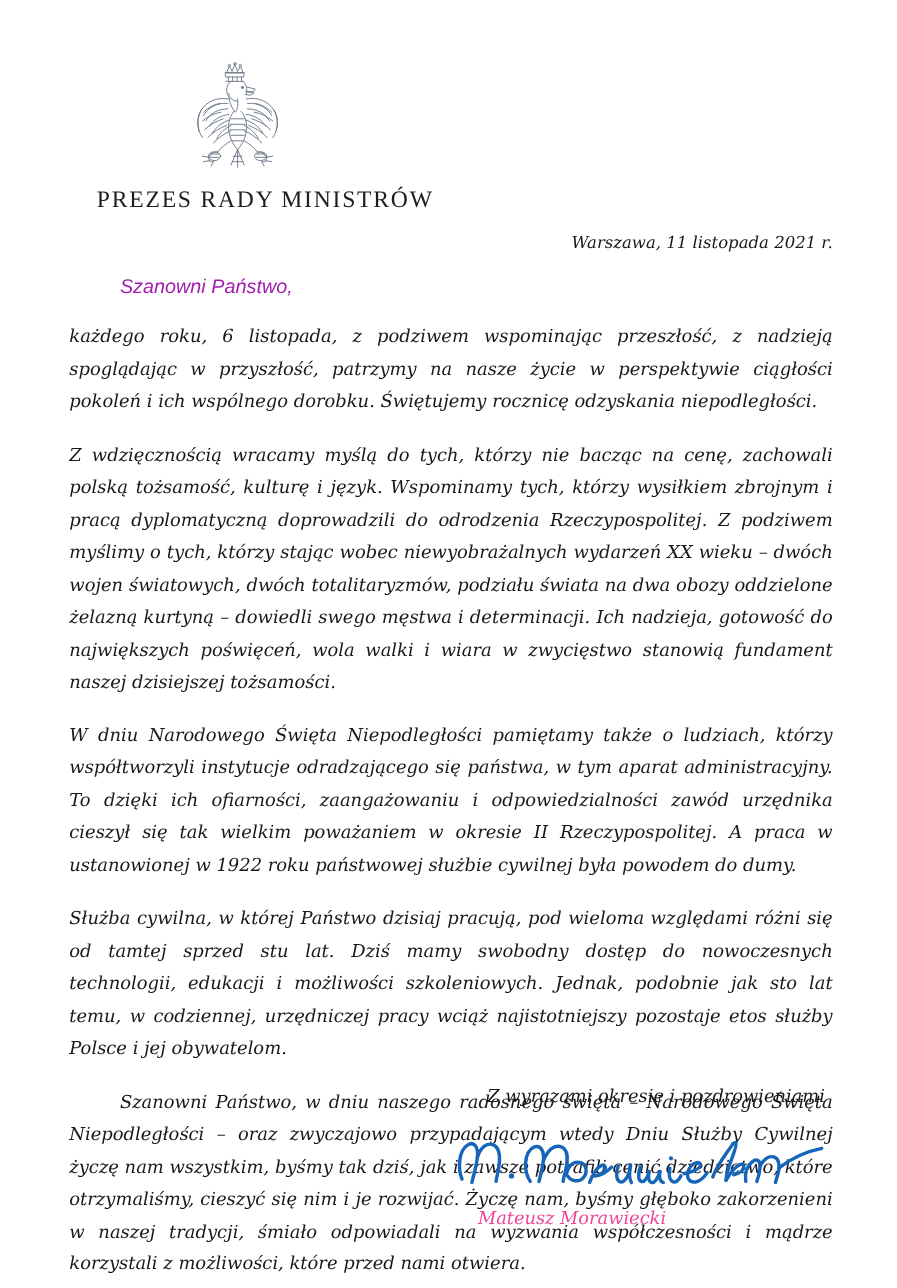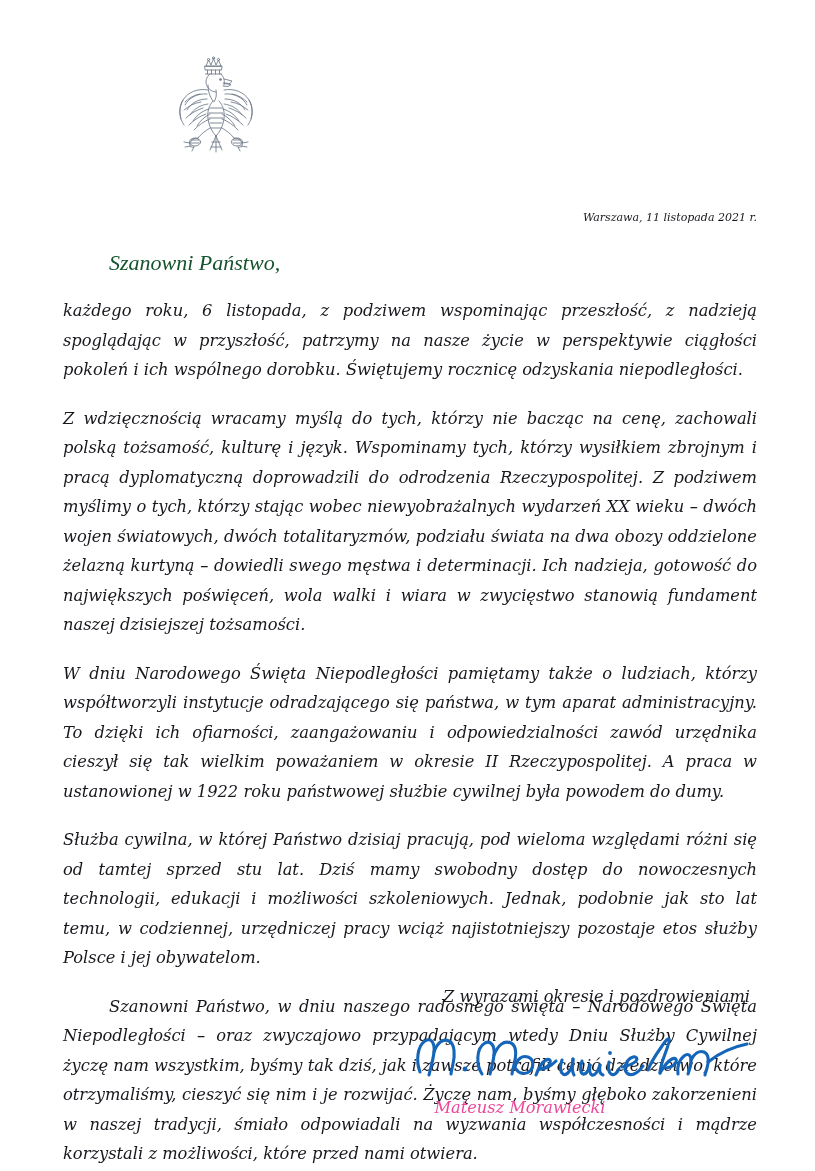--- a/index.html
+++ b/index.html
@@ -41,37 +41,37 @@
     font-weight: 400;
   }
 
   
   .date-line {
     position: absolute;
     right: 58px;
     top: 211px;
     font-family: "DejaVu Serif", serif;
     font-style: italic;
-    font-size: 11px;
+    font-size: 15px;
     color: #17171d;
     white-space: nowrap;
   }
 
   
   .body-block {
     position: absolute;
     left: 63px;
     top: 250px;
     width: 694px;
   }
   .salutation {
-    font-family: Liberation Serif, serif;
-    font-style: italic;
-    font-size: 22px;
-    color: #14532d;
+    font-family: Liberation Sans, sans-serif;
+    font-style: italic;
+    font-size: 18px;
+    color: #a21caf;
     margin: 0 0 20px 0;
     padding-left: 46px;
   }
   p.para {
     font-family: "DejaVu Serif", serif;
     font-style: italic;
     font-size: 16.3px;
     line-height: 29.5px;
     color: #17171d;
     text-align: justify;
@@ -183,20 +183,21 @@
 
         <path d="M64 76 C69 79 73 82 76 86"></path>
         <path d="M76 86 C80 86 83 88 84 91 C85 94 83 96 80 95"></path>
         <path d="M84 91 L90 90 M83 94 L89 95 M80 95 L82 99"></path>
         <ellipse cx="79" cy="90" rx="5.5" ry="4"></ellipse>
         <path d="M75 88 L83 88 M75 91 L83 91"></path>
       </g>
     </svg>
   </div>
 
+  <div class="office-title">PREZES RADY MINISTRÓW</div>
 
   <div class="date-line">Warszawa, 11 listopada 2021 r.</div>
 
   <div class="body-block">
     <div class="salutation">Szanowni Państwo,</div>
 
     <p class="para">każdego roku, 6 listopada, z podziwem wspominając przeszłość, z nadzieją spoglądając w przyszłość, patrzymy na nasze życie w perspektywie ciągłości pokoleń i ich wspólnego dorobku. Świętujemy rocznicę odzyskania niepodległości.</p>
     <p class="para">Z wdzięcznością wracamy myślą do tych, którzy nie bacząc na cenę, zachowali polską tożsamość, kulturę i język. Wspominamy tych, którzy wysiłkiem zbrojnym i pracą dyplomatyczną doprowadzili do odrodzenia Rzeczypospolitej. Z podziwem myślimy o tych, którzy stając wobec niewyobrażalnych wydarzeń XX wieku – dwóch wojen światowych, dwóch totalitaryzmów, podziału świata na dwa obozy oddzielone żelazną kurtyną – dowiedli swego męstwa i determinacji. Ich nadzieja, gotowość do największych poświęceń, wola walki i wiara w zwycięstwo stanowią fundament naszej dzisiejszej tożsamości.</p>
     <p class="para">W dniu Narodowego Święta Niepodległości pamiętamy także o ludziach, którzy współtworzyli instytucje odradzającego się państwa, w tym aparat administracyjny. To dzięki ich ofiarności, zaangażowaniu i odpowiedzialności zawód urzędnika cieszył się tak wielkim poważaniem w okresie II Rzeczypospolitej. A praca w ustanowionej w 1922 roku państwowej służbie cywilnej była powodem do dumy.</p>
     <p class="para">Służba cywilna, w której Państwo dzisiaj pracują, pod wieloma względami różni się od tamtej sprzed stu lat. Dziś mamy swobodny dostęp do nowoczesnych technologii, edukacji i możliwości szkoleniowych. Jednak, podobnie jak sto lat temu, w codziennej, urzędniczej pracy wciąż najistotniejszy pozostaje etos służby Polsce i jej obywatelom.</p>

